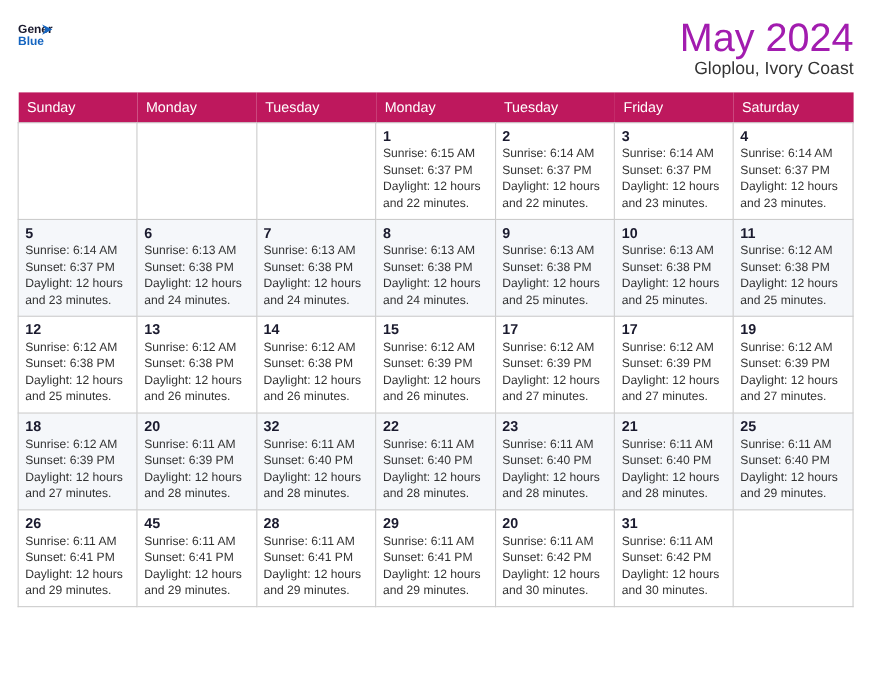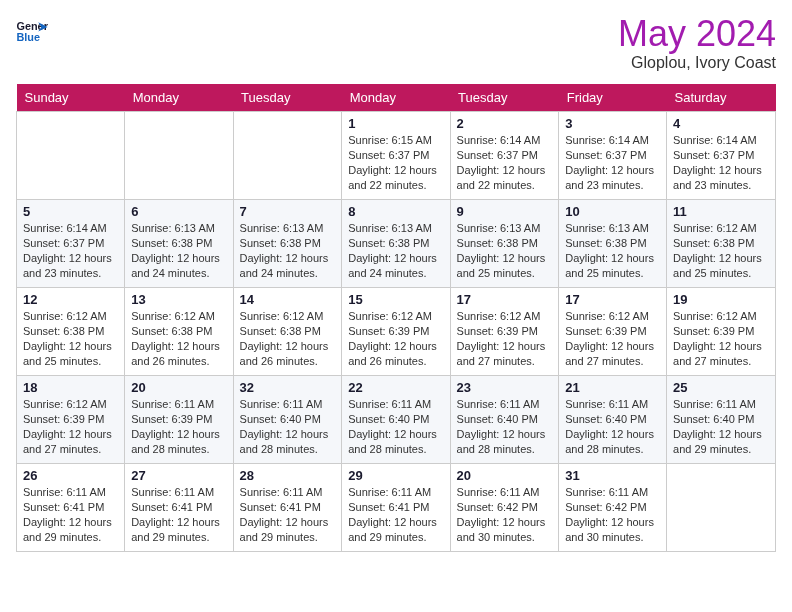--- a/index.html
+++ b/index.html
@@ -218,21 +218,21 @@
           <div class="day-number">25</div>
           <div class="day-info">Sunrise: 6:11 AM<br>Sunset: 6:40 PM<br>Daylight: 12 hours<br>and 29 minutes.</div>
         </td>
       </tr>
       <tr>
         <td>
           <div class="day-number">26</div>
           <div class="day-info">Sunrise: 6:11 AM<br>Sunset: 6:41 PM<br>Daylight: 12 hours<br>and 29 minutes.</div>
         </td>
         <td>
-          <div class="day-number">27</div>
+          <div class="day-number">45</div>
           <div class="day-info">Sunrise: 6:11 AM<br>Sunset: 6:41 PM<br>Daylight: 12 hours<br>and 29 minutes.</div>
         </td>
         <td>
           <div class="day-number">28</div>
           <div class="day-info">Sunrise: 6:11 AM<br>Sunset: 6:41 PM<br>Daylight: 12 hours<br>and 29 minutes.</div>
         </td>
         <td>
           <div class="day-number">29</div>
           <div class="day-info">Sunrise: 6:11 AM<br>Sunset: 6:41 PM<br>Daylight: 12 hours<br>and 29 minutes.</div>
         </td>

